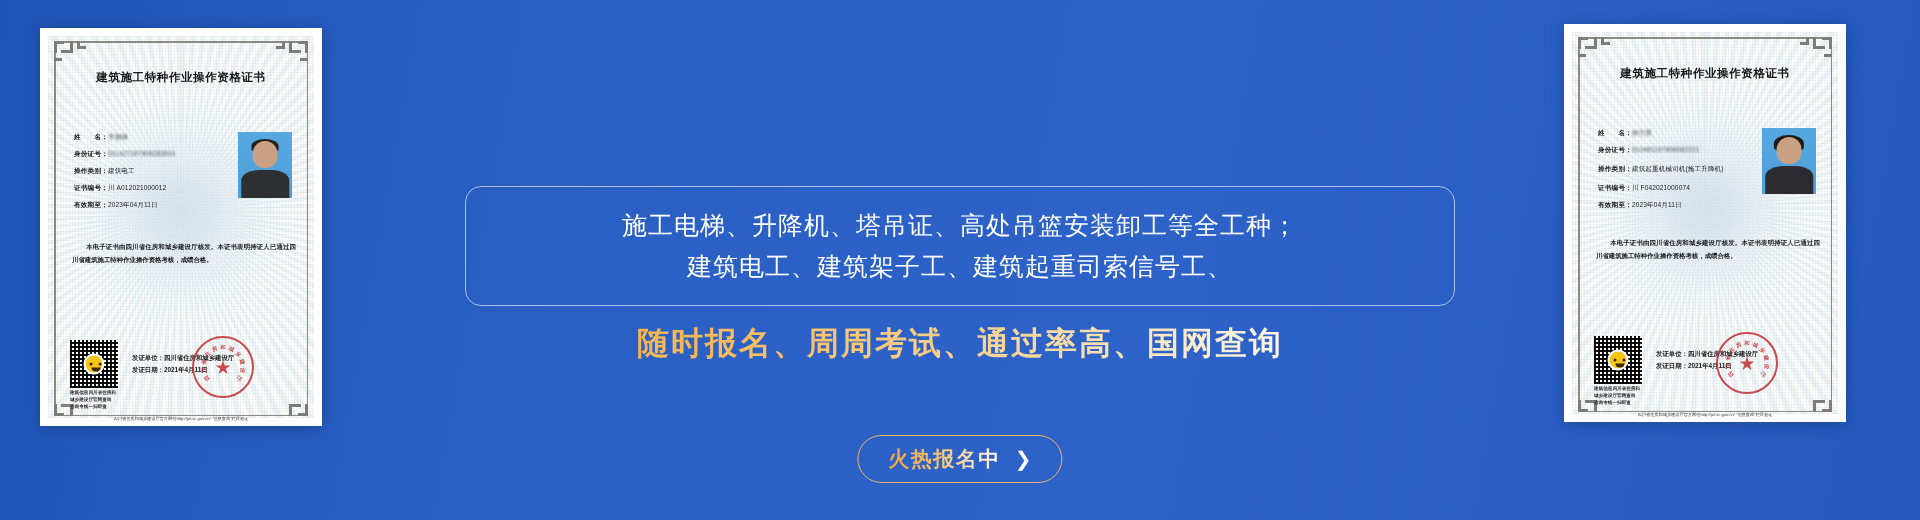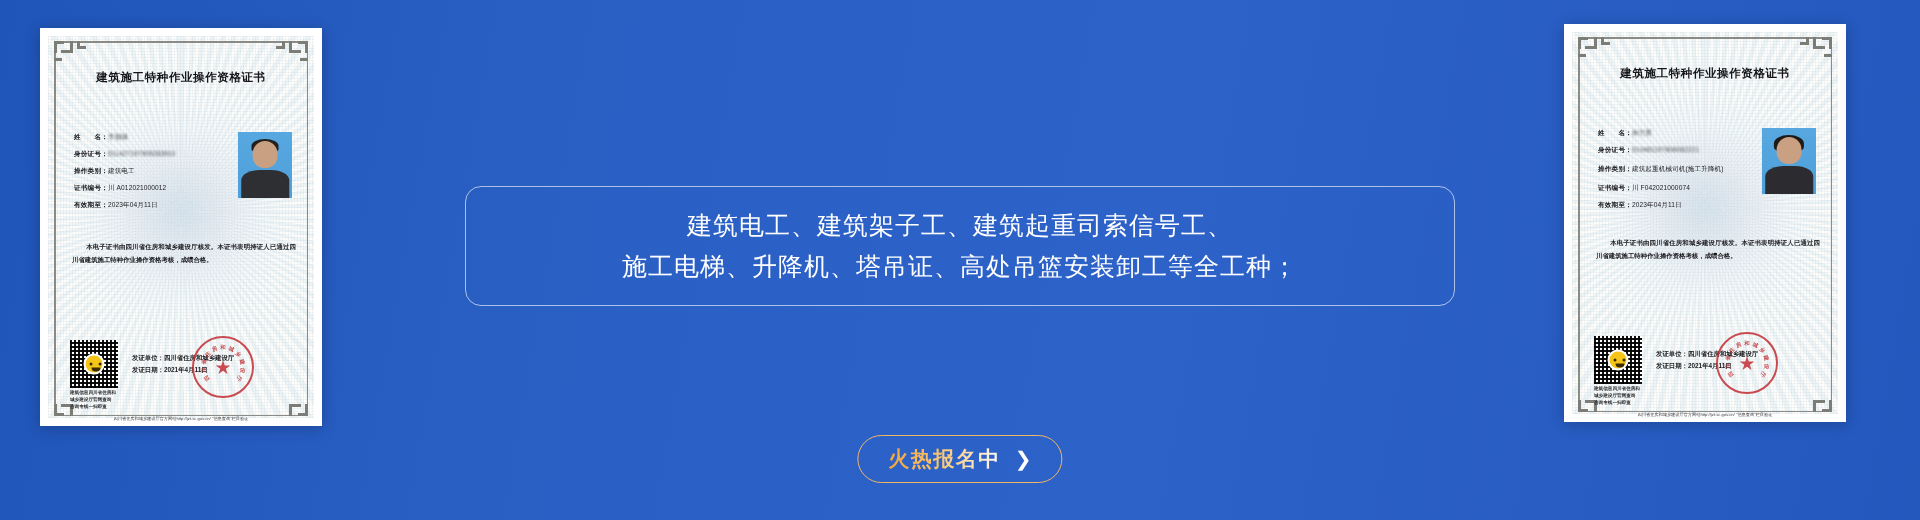--- a/index.html
+++ b/index.html
@@ -243,24 +243,25 @@
     <div>城乡建设厅官网查询</div>
     <div>咨询专线一扫即查</div>
   </div>
   <div class="foot2">四川省住房和城乡建设厅官方网站http://jzt.sc.gov.cn/ "信息查询"栏目验证</div>
 </div>
 
 <div class="center">
 
 
   <div class="scope-box">
+    <div class="scope-line">施工电梯、升降机、塔吊证、高处吊篮安装卸工等全工种；</div>
     <div class="scope-line">建筑电工、建筑架子工、建筑起重司索信号工、</div>
-    <div class="scope-line">施工电梯、升降机、塔吊证、高处吊篮安装卸工等全工种；</div>
-  </div>
-
+  </div>
+
+  <div class="tagline">随时报名、周周考试、通过率高、国网查询</div>
 
   <div class="cta">
     <span class="cta-label">火热报名中</span>
     <span class="cta-arrow">❯</span>
   </div>
 
 </div>
 
 <div class="cert cert-right">
   <div class="cert-inner"></div>

